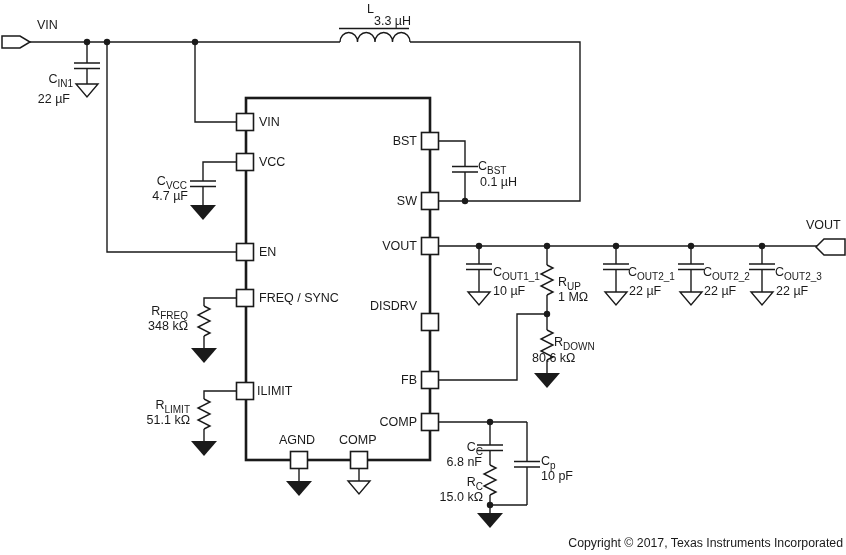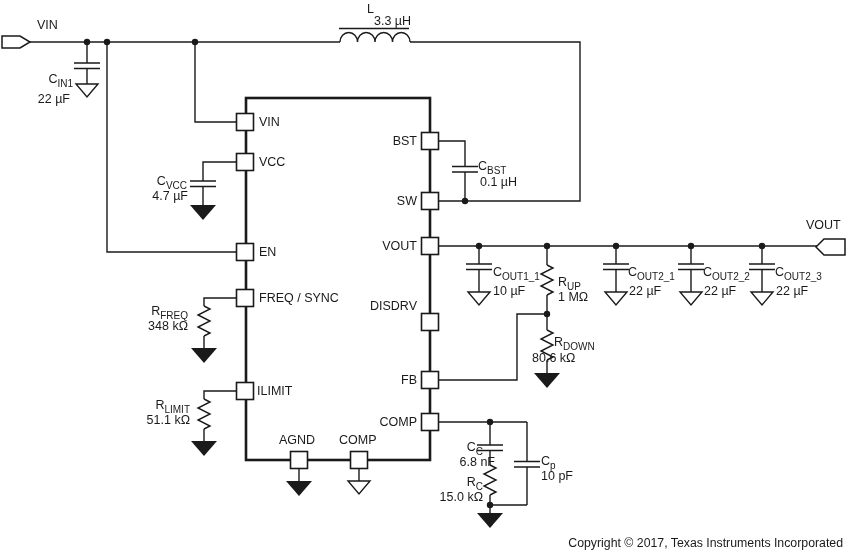--- a/index.html
+++ b/index.html
@@ -193,21 +193,21 @@
   <div class="lbl" style="left:628px; top:266px;"><span>C</span><sub>OUT2_1</sub></div>
   <div class="lbl" style="left:629px; top:285px;">22 µF</div>
 
   <div class="lbl" style="left:703px; top:266px;"><span>C</span><sub>OUT2_2</sub></div>
   <div class="lbl" style="left:704px; top:285px;">22 µF</div>
 
   <div class="lbl" style="left:775px; top:266px;"><span>C</span><sub>OUT2_3</sub></div>
   <div class="lbl" style="left:776px; top:285px;">22 µF</div>
 
   <div class="lbl" style="right:363px; top:441px;"><span>C</span><sub>C</sub></div>
-  <div class="lbl" style="right:351px; top:456px;">6.8 nF</div>
+  <div class="lbl" style="right:364px; top:456px;">6.8 nF</div>
 
   <div class="lbl" style="right:363px; top:476px;"><span>R</span><sub>C</sub></div>
   <div class="lbl" style="right:363px; top:491px;">15.0 kΩ</div>
 
   <div class="lbl" style="left:541px; top:455px;"><span>C</span><sub>p</sub></div>
   <div class="lbl" style="left:541px; top:470px;">10 pF</div>
 
   <div class="lbl" style="left:259px; top:116px;">VIN</div>
   <div class="lbl" style="left:259px; top:156px;">VCC</div>
   <div class="lbl" style="left:259px; top:246px;">EN</div>

